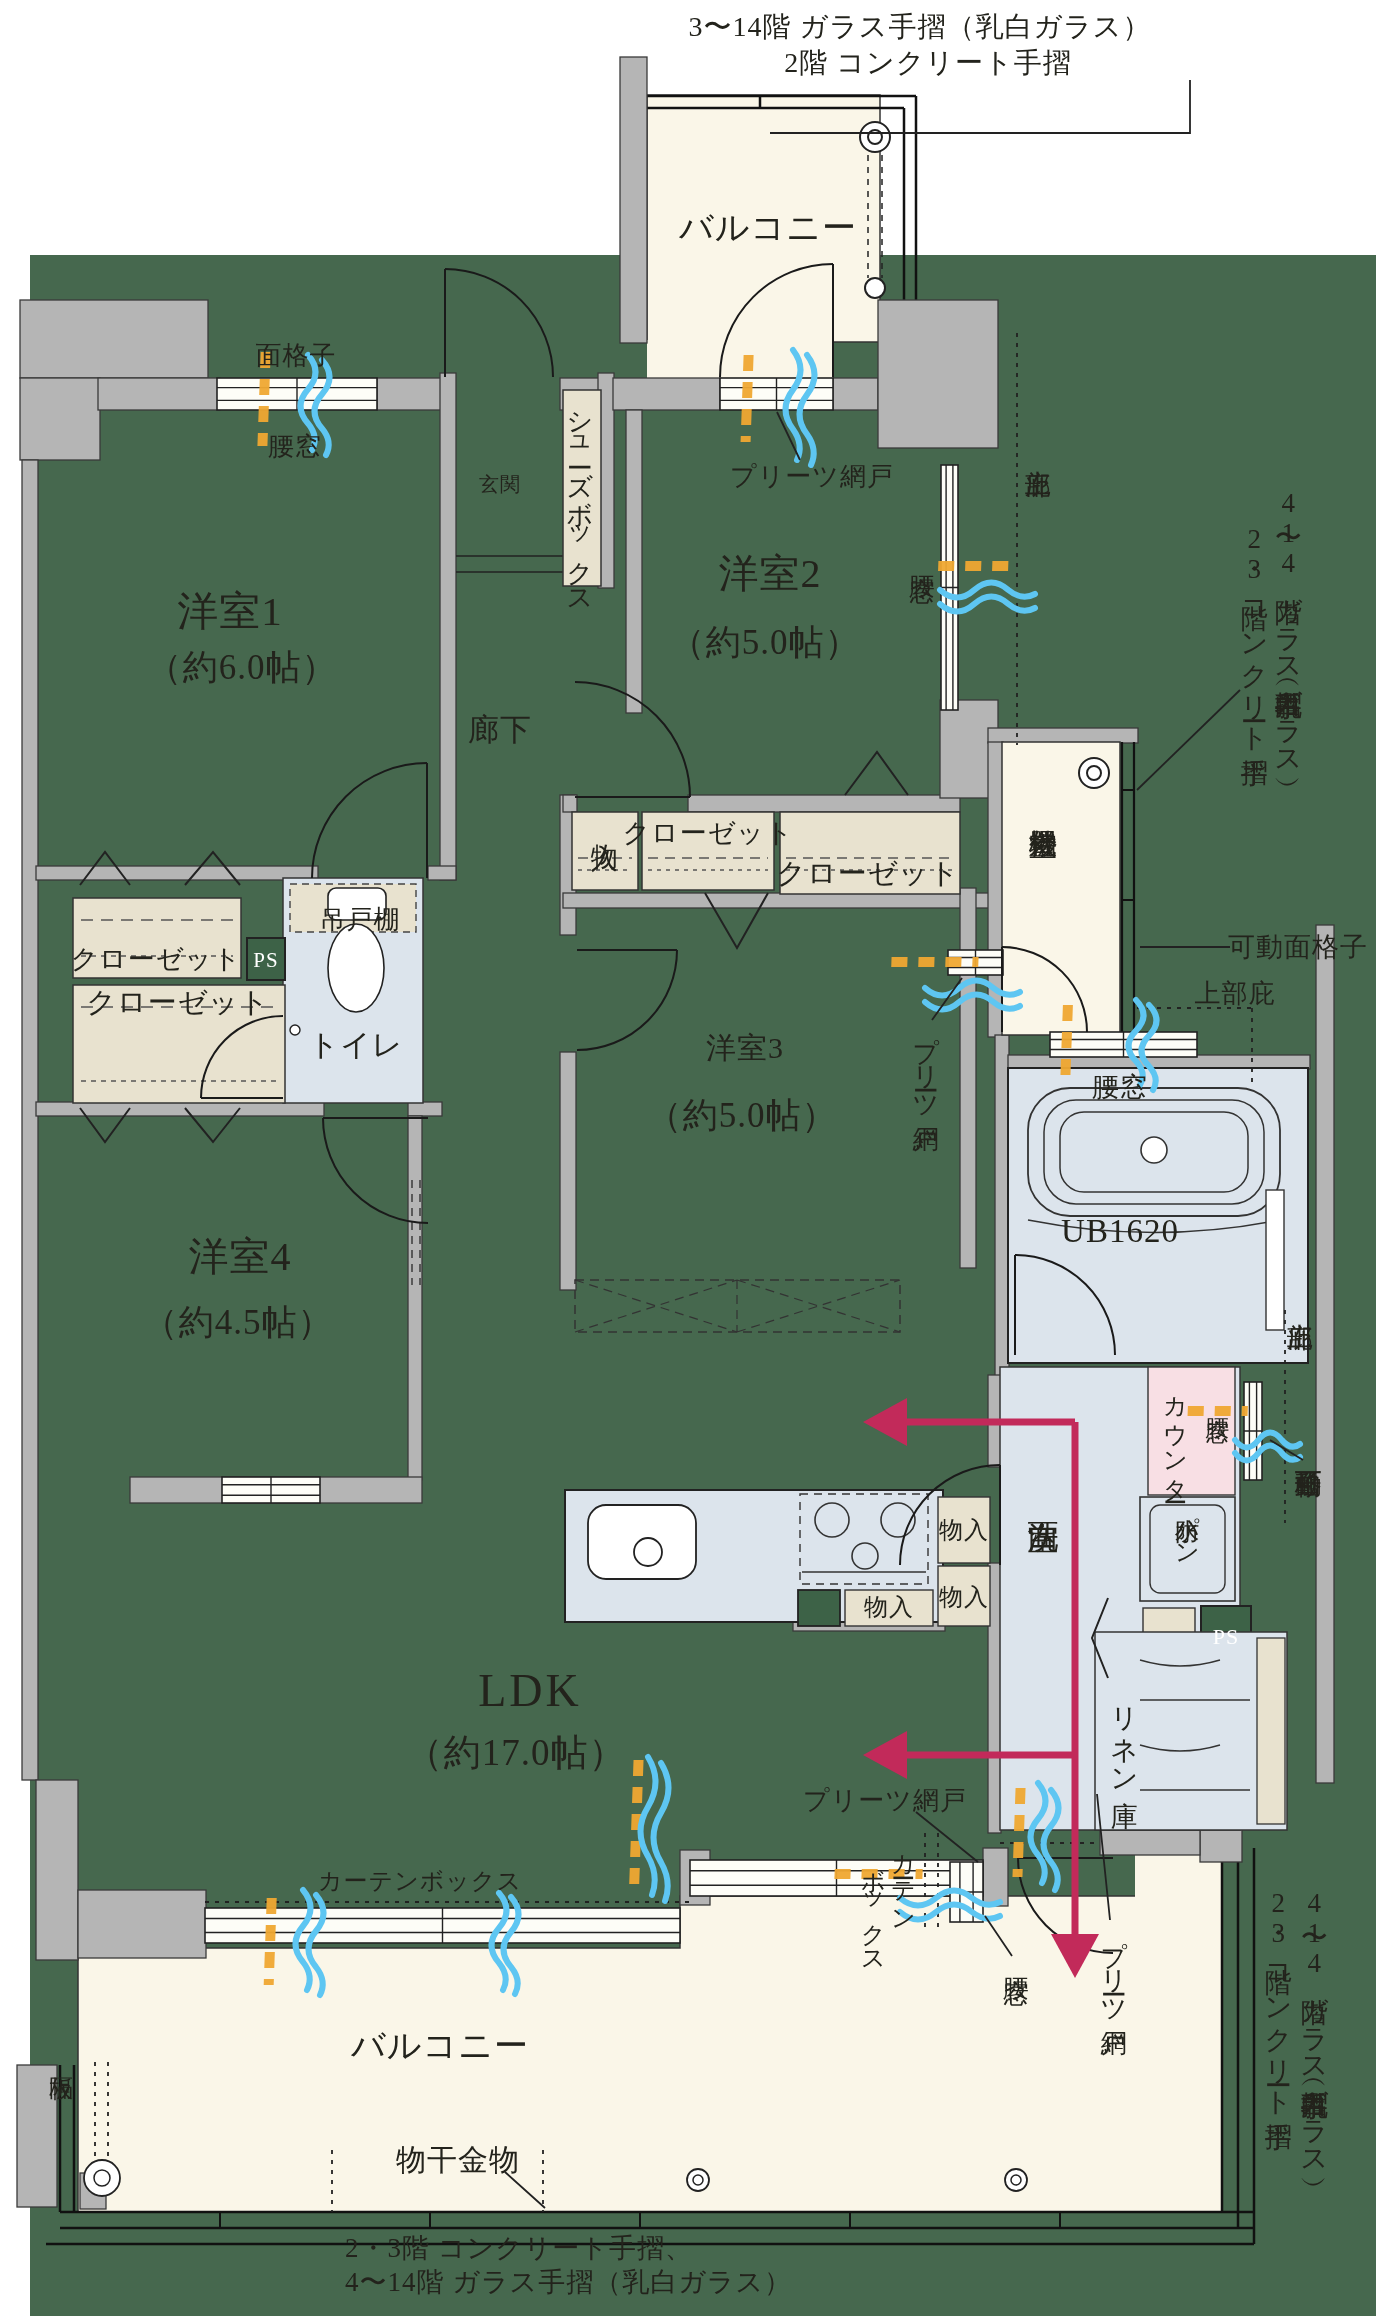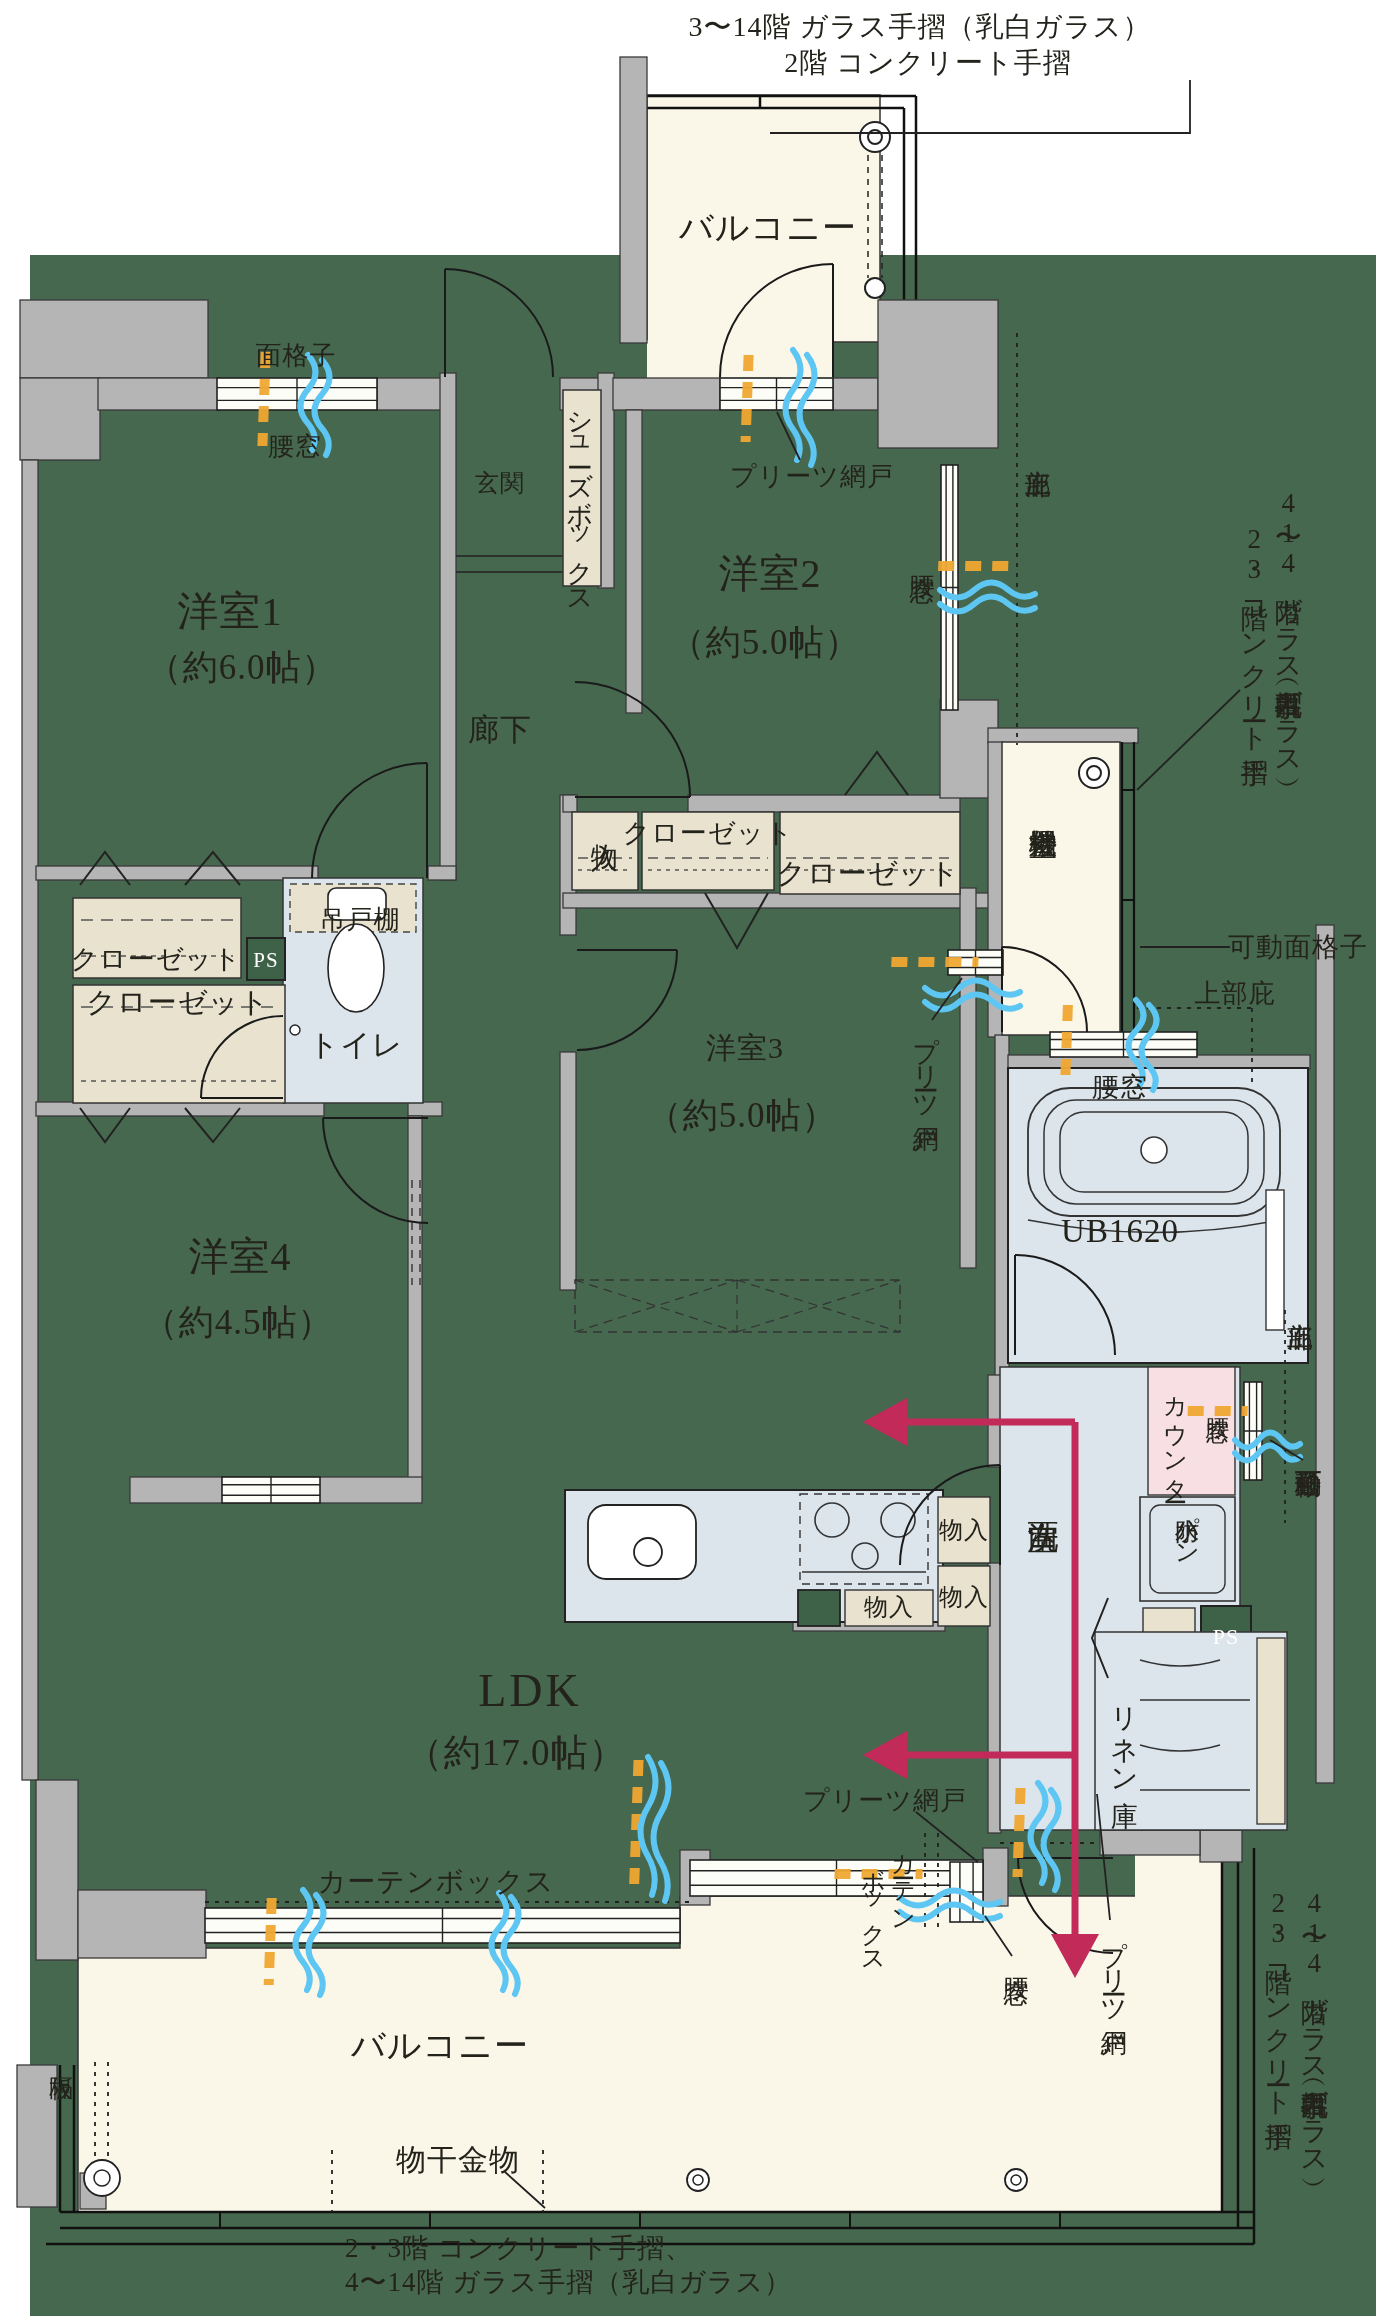--- a/index.html
+++ b/index.html
@@ -220,21 +220,21 @@
       <polygon points="863,1755 907,1731 907,1779" fill="#c22a5a"></polygon>
       <polygon points="1075,1978 1051,1934 1099,1934" fill="#c22a5a"></polygon>
       <path d="M800,460 L777,412 M1140,947 H1230 M932,1020 L962,978 M916,1812 L978,1862 M1110,1920 L1097,1794 M1012,1956 L985,1916 M1303,1460 L1270,1440 M505,2172 L545,2208" stroke="#222" stroke-width="1.8" fill="none"></path>
     </svg>
 
   <div class="lbl h" style="left:920px;top:27px;font-size:28px">3〜14階 ガラス手摺（乳白ガラス）</div>
   <div class="lbl h" style="left:928px;top:63px;font-size:28px">2階 コンクリート手摺</div>
   <div class="lbl h" style="left:768px;top:228px;font-size:34px">バルコニー</div>
   <div class="lbl h" style="left:296px;top:356px;font-size:26px">面格子</div>
   <div class="lbl h" style="left:295px;top:447px;font-size:26px">腰窓</div>
-  <div class="lbl h" style="left:500px;top:484px;font-size:24px">玄関</div>
+  <div class="lbl h" style="left:500px;top:484px;font-size:20px">玄関</div>
   <div class="lbl h" style="left:812px;top:477px;font-size:26px">プリーツ網戸</div>
   <div class="lbl h" style="left:770px;top:574px;font-size:40px">洋室2</div>
   <div class="lbl h" style="left:765px;top:643px;font-size:35px">（約5.0帖）</div>
   <div class="lbl h" style="left:230px;top:612px;font-size:41px">洋室1</div>
   <div class="lbl h" style="left:242px;top:668px;font-size:35px">（約6.0帖）</div>
   <div class="lbl h" style="left:500px;top:730px;font-size:31px">廊下</div>
   <div class="lbl h" style="left:708px;top:833px;font-size:27px">クローゼット</div>
   <div class="lbl h" style="left:868px;top:873px;font-size:29px">クローゼット</div>
   <div class="lbl h" style="left:1298px;top:947px;font-size:27px">可動面格子</div>
   <div class="lbl h" style="left:1235px;top:994px;font-size:26px">上部庇</div>
@@ -249,21 +249,21 @@
   <div class="lbl h" style="left:1120px;top:1231px;font-size:33px">UB1620</div>
   <div class="lbl h" style="left:240px;top:1257px;font-size:40px">洋室4</div>
   <div class="lbl h" style="left:238px;top:1323px;font-size:35px">（約4.5帖）</div>
   <div class="lbl h" style="left:889px;top:1608px;font-size:24px">物入</div>
   <div class="lbl h" style="left:964px;top:1531px;font-size:24px">物入</div>
   <div class="lbl h" style="left:964px;top:1598px;font-size:24px">物入</div>
   <div class="lbl h w" style="left:1226px;top:1637px;font-size:22px">PS</div>
   <div class="lbl h" style="left:530px;top:1691px;font-size:46px;letter-spacing:3px">LDK</div>
   <div class="lbl h" style="left:516px;top:1753px;font-size:37px">（約17.0帖）</div>
   <div class="lbl h" style="left:885px;top:1801px;font-size:26px">プリーツ網戸</div>
-  <div class="lbl h" style="left:436px;top:1882px;font-size:28px">カーテンボックス</div>
+  <div class="lbl h" style="left:420px;top:1882px;font-size:24px">カーテンボックス</div>
   <div class="lbl h" style="left:440px;top:2046px;font-size:34px">バルコニー</div>
   <div class="lbl h" style="left:458px;top:2160px;font-size:30px">物干金物</div>
   <div class="lbl hl" style="left:345px;top:2248px;font-size:27px">2・3階 コンクリート手摺、</div>
   <div class="lbl hl" style="left:345px;top:2282px;font-size:27px">4〜14階 ガラス手摺（乳白ガラス）</div>
 
   <div class="lbl v" style="left:566px;top:394px;font-size:26px">シューズボックス</div>
   <div class="lbl v" style="left:1024px;top:450px;font-size:26px">上部庇</div>
   <div class="lbl v" style="left:908px;top:556px;font-size:26px">腰窓</div>
   <div class="lbl v" style="left:1274px;top:488px;font-size:27px">4〜14階ガラス手摺（乳白ガラス）</div>
   <div class="lbl v" style="left:1240px;top:524px;font-size:27px">2・3階コンクリート手摺</div>

